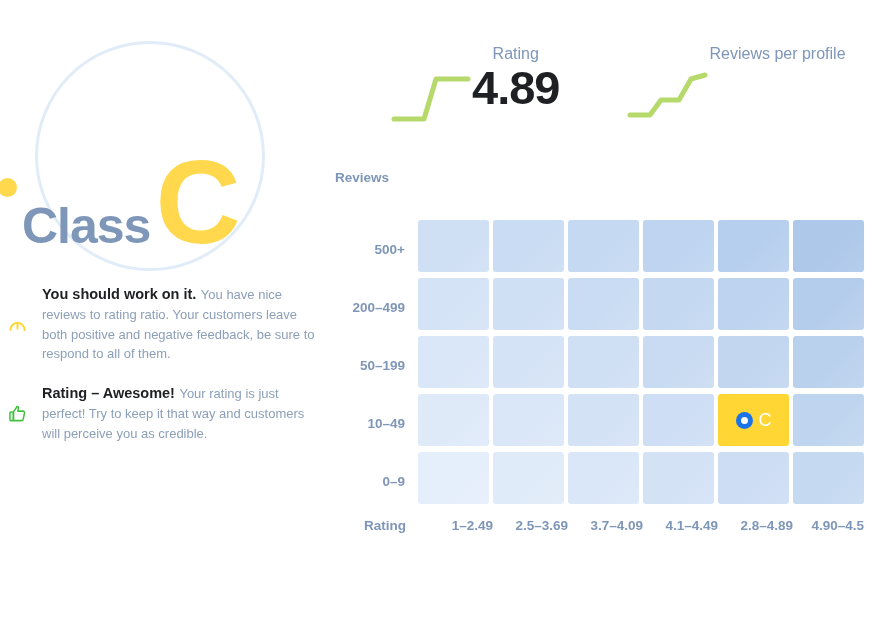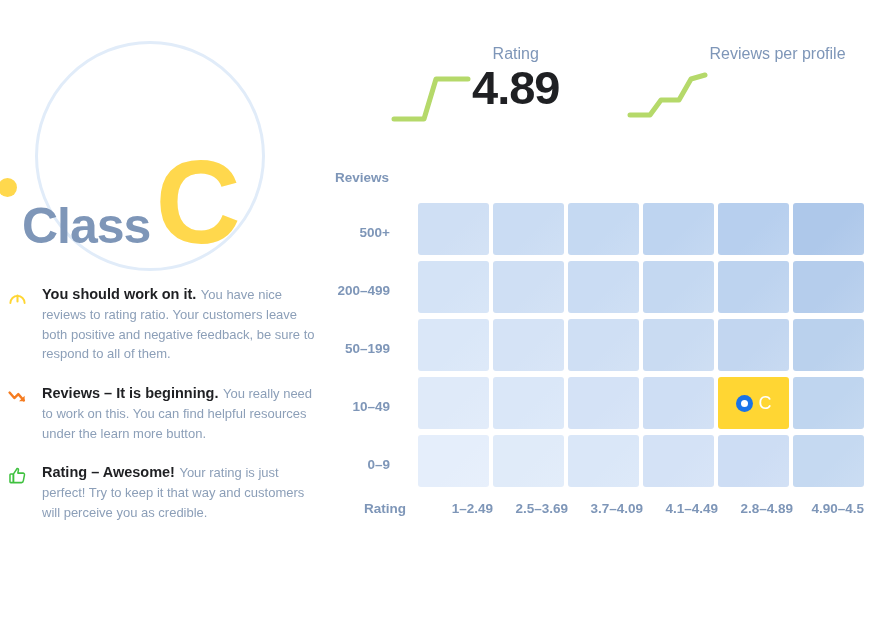--- a/index.html
+++ b/index.html
@@ -80,21 +80,21 @@
     line-height: 1.05;
     letter-spacing: -1px;
   }
 
   
   #tips {
     position: absolute;
     left: 0; top: 285px;
     width: 320px;
   }
-  .tip { display: flex; margin-bottom: 20px; }
+  .tip { display: flex; margin-bottom: 20px; align-items: center; }
   .tip-icon {
     width: 26px;
     flex: 0 0 26px;
     margin-left: 8px;
     padding-top: 3px;
   }
   .tip-text { padding-left: 8px; }
   .tip-title {
     font-size: 14.5px;
     font-weight: bold;
@@ -110,38 +110,38 @@
 
   
   #heatmap {
     position: absolute;
     left: 330px; top: 170px;
   }
   #yaxis-title {
     font-size: 13.5px;
     font-weight: bold;
     color: #7e96b8;
-    margin-bottom: 18px;
+    margin-bottom: 35px;
     margin-left: 5px;
   }
   #grid-wrap { display: flex; }
   #ylabels {
     width: 88px;
     display: flex;
     flex-direction: column;
   }
   .ylabel {
     height: 58px;
     display: flex;
     align-items: center;
     justify-content: flex-end;
     font-size: 13.5px;
     font-weight: bold;
     color: #7e96b8;
-    padding-right: 28px;
+    padding-right: 13px;
   }
   #cells { display: flex; flex-direction: column; }
   .grid-row { display: flex; height: 58px; }
   .cell {
     width: 71px;
     height: 52px;
     margin-right: 4px;
     border-radius: 3px;
     position: relative;
   }
@@ -241,32 +241,20 @@
         <path d="M3 19 A9 9 0 1 1 21 19" fill="none" stroke="#ffd633" stroke-width="2.4" stroke-linecap="round"></path>
         <path d="M12 17 L12 9.5" stroke="#ffd633" stroke-width="2.6" stroke-linecap="round"></path>
       </svg>
     </span>
     <span class="tip-text">
       <span class="tip-title">You should work on it.</span>
       <span class="tip-desc">You have nice reviews to rating ratio. Your customers leave both positive and negative feedback, be sure to respond to all of them.</span>
     </span>
   </div>
 
-  <div class="tip">
-    <span class="tip-icon">
-      <svg width="19" height="19" viewBox="0 0 24 24">
-        <path d="M2 7 L8 14 L13 9 L20 17" fill="none" stroke="#f57c20" stroke-width="3" stroke-linecap="round" stroke-linejoin="round"></path>
-        <path d="M21 11 L21 18 L14 18 Z" fill="#f57c20"></path>
-      </svg>
-    </span>
-    <span class="tip-text">
-      <span class="tip-title">Reviews – It is beginning.</span>
-      <span class="tip-desc">You really need to work on this. You can find helpful resources under the learn more button.</span>
-    </span>
-  </div>
 
   <div class="tip">
     <span class="tip-icon">
       <svg width="19" height="19" viewBox="0 0 24 24">
         <path d="M7 21 L7 10 L11.5 3.2 C12.6 3 13.4 3.9 13.2 5 L12.4 9 L19 9
                  C20.2 9 21 10 20.8 11.1 L19.4 18.6 C19.2 20 18.2 21 17 21 Z" fill="none" stroke="#3fc13f" stroke-width="1.9" stroke-linejoin="round"></path>
         <rect x="2.5" y="10" width="4.2" height="11" rx="1" fill="none" stroke="#3fc13f" stroke-width="1.9"></rect>
       </svg>
     </span>
     <span class="tip-text">

